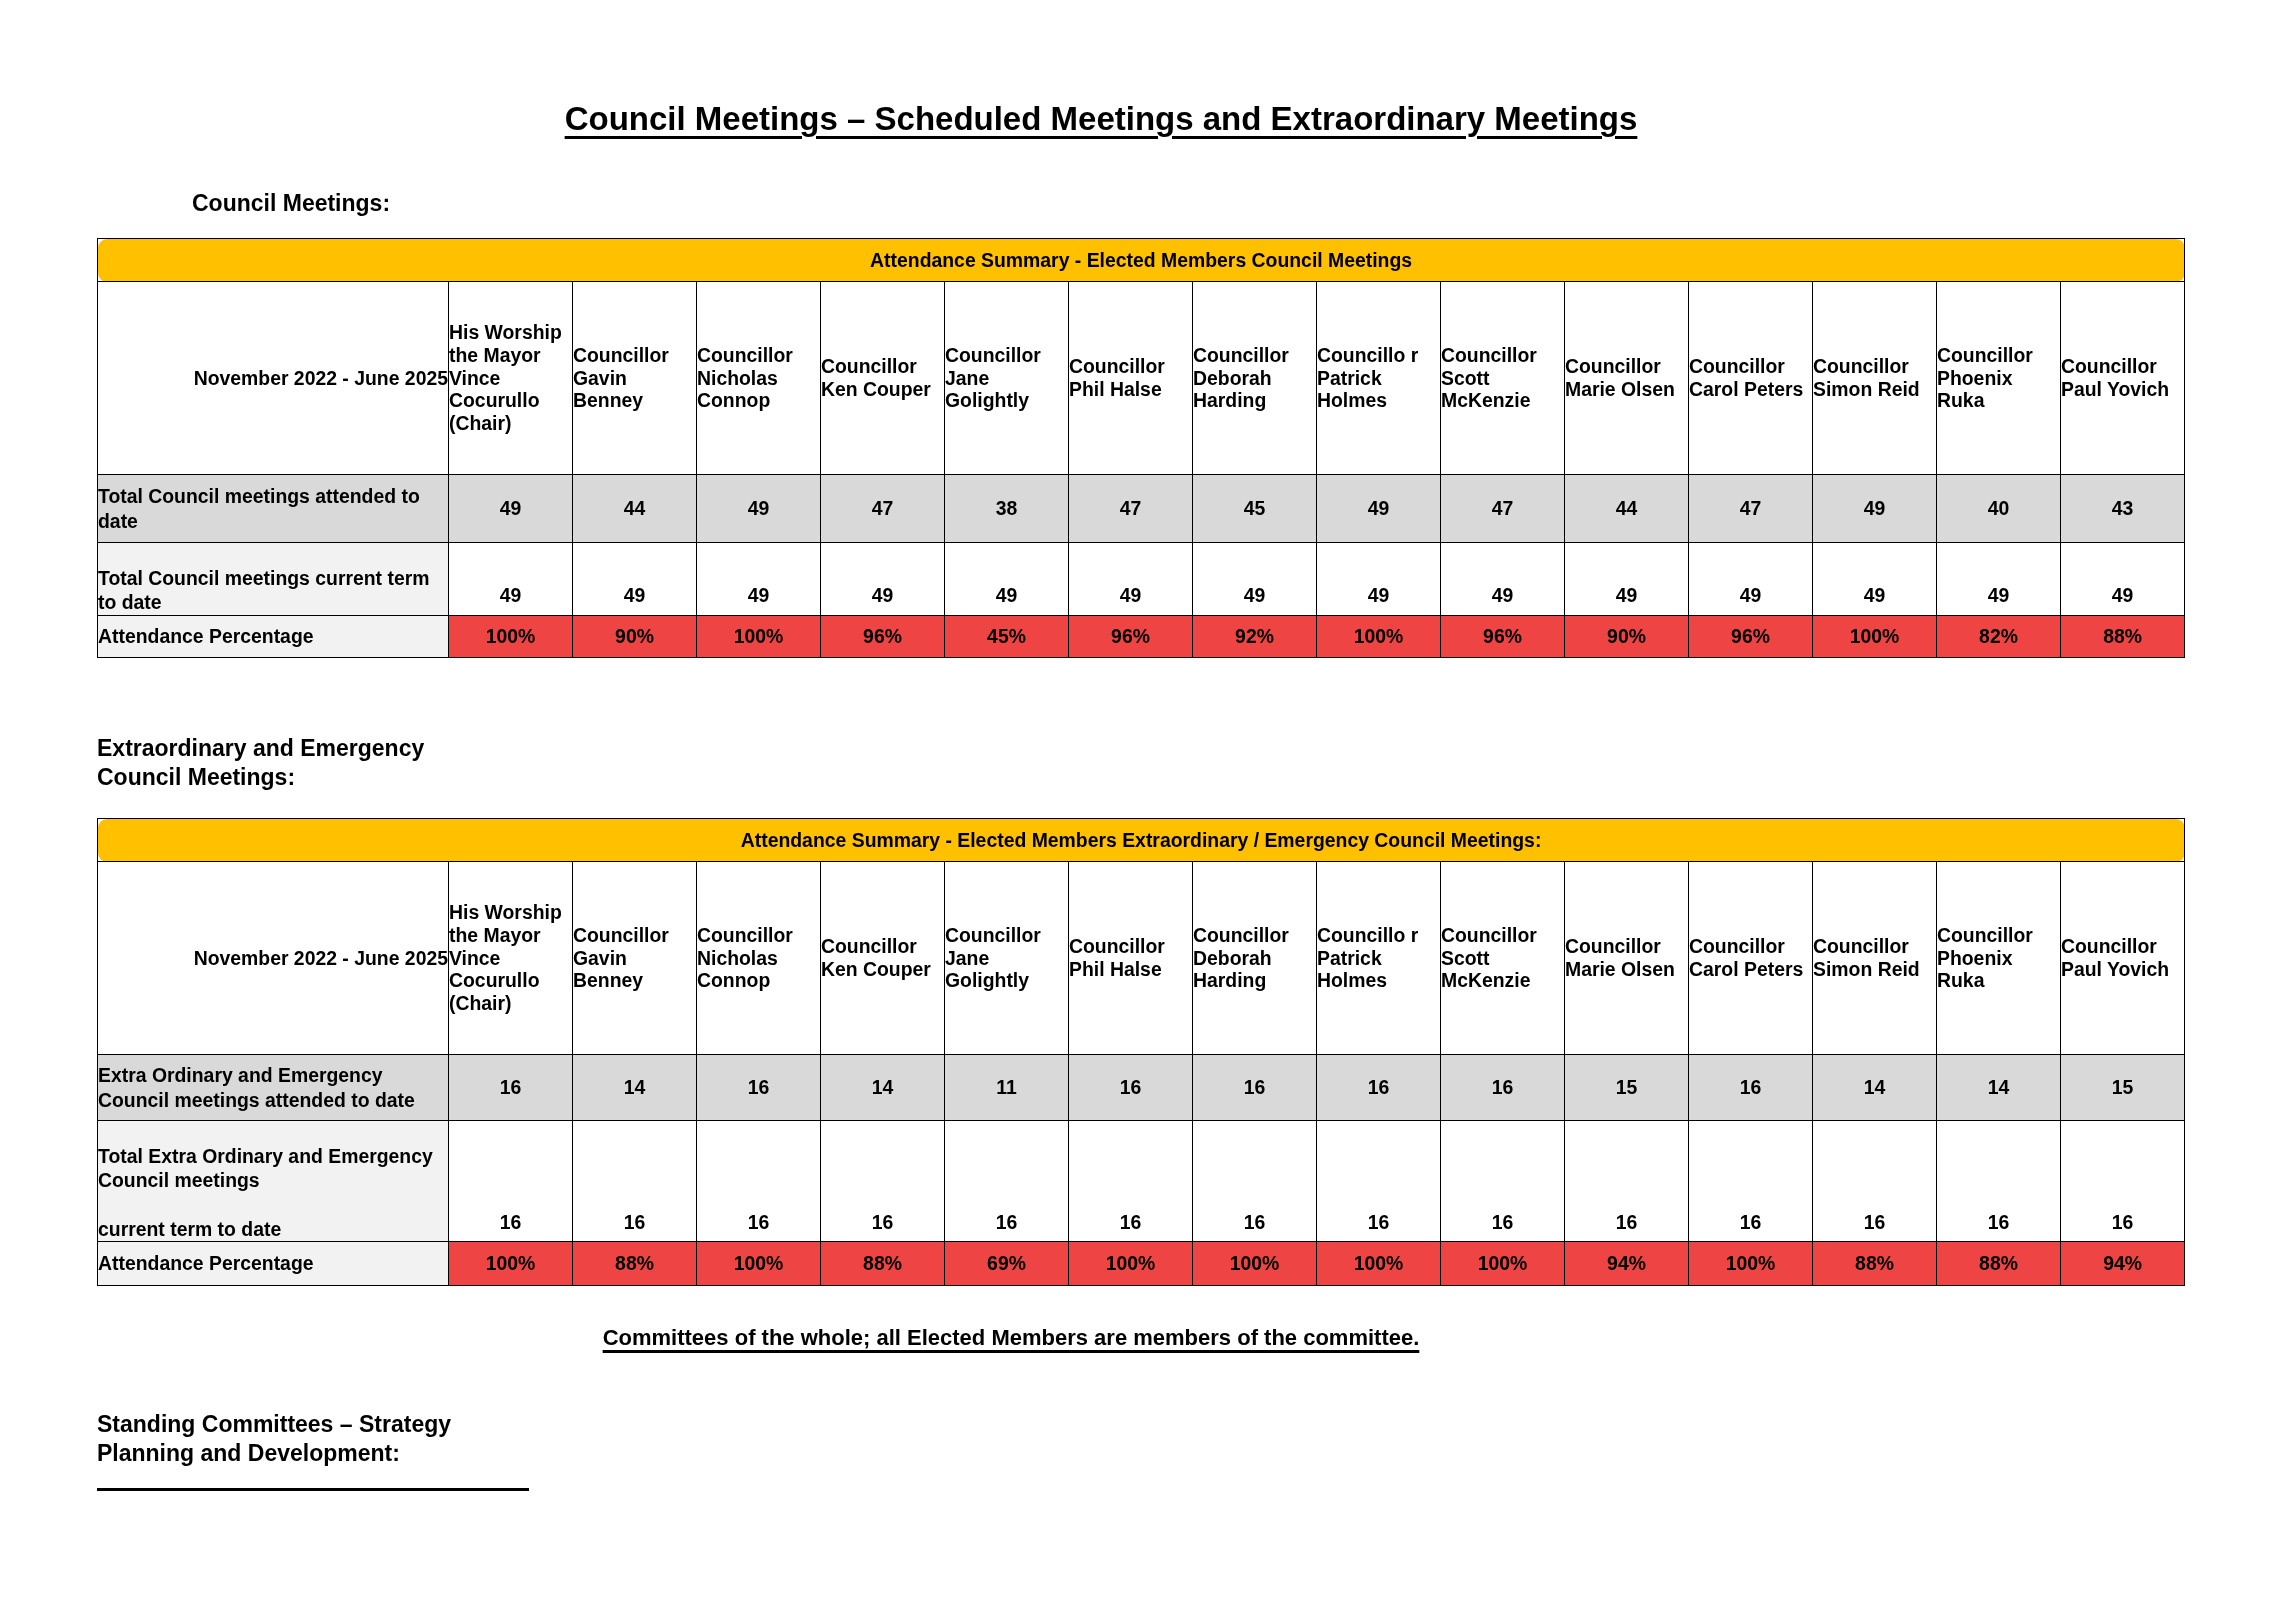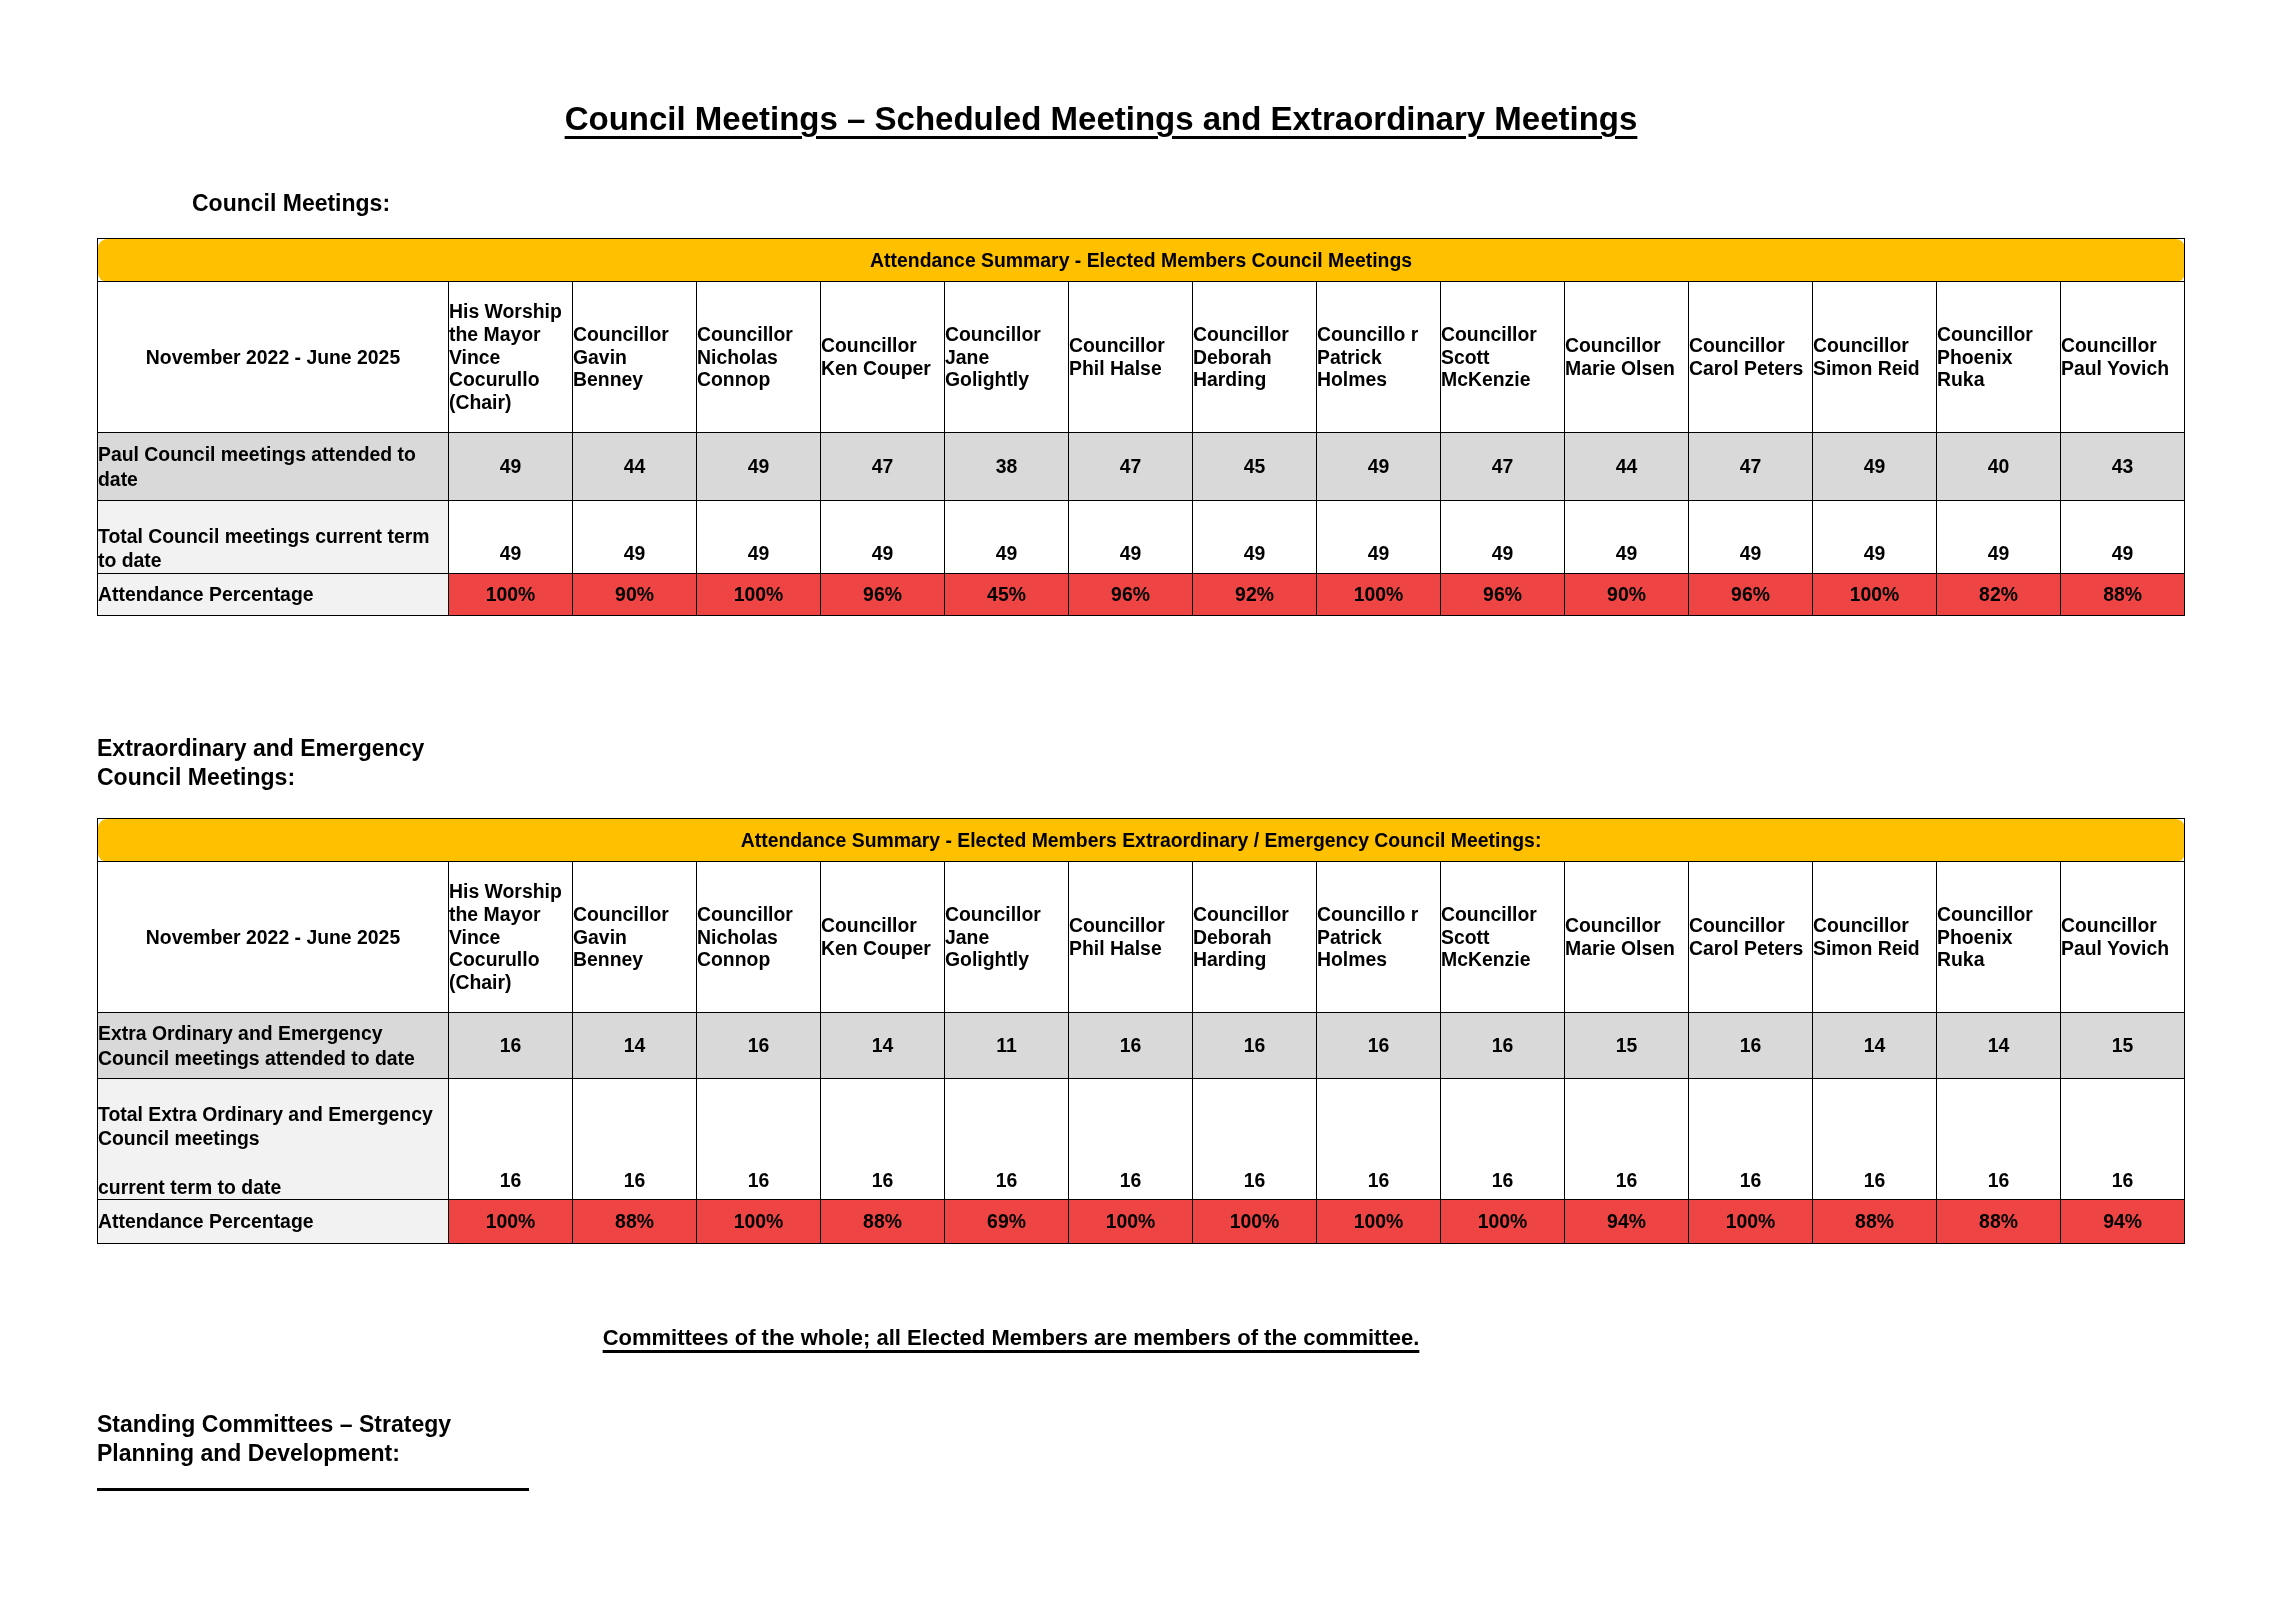--- a/index.html
+++ b/index.html
@@ -101,26 +101,26 @@
     background: #FFC000;
     text-align: center;
     height: 43px;
     font-size: 20px;
     font-weight: bold;
     border-bottom: 1.8px solid #000;
     border-radius: 9px;
   }
 
   .period-cell {
-    text-align: center;
+    text-align: right;
     padding: 5.5px 0 5.5px 7.4px;
     font-size: 21px;
     font-weight: bold;
     vertical-align: middle;
-    height: 151px;
+    height: 193px;
   }
 
   .member-head {
     text-align: left;
     font-size: 19.4px;
     font-weight: bold;
     line-height: 1.18;
     padding: 3.7px 1.8px;
     vertical-align: middle;
     word-wrap: break-word;
@@ -189,21 +189,21 @@
         <td class="member-head">Councillor Deborah Harding</td>
         <td class="member-head">Councillo r Patrick Holmes</td>
         <td class="member-head">Councillor Scott McKenzie</td>
         <td class="member-head">Councillor Marie Olsen</td>
         <td class="member-head">Councillor Carol Peters</td>
         <td class="member-head">Councillor Simon Reid</td>
         <td class="member-head">Councillor Phoenix Ruka</td>
         <td class="member-head">Councillor Paul Yovich</td>
       </tr>
       <tr class="row-attended">
-        <td class="row-label">Paul Council meetings attended to date</td>
+        <td class="row-label">Total Council meetings attended to date</td>
         <td class="val">49</td>
         <td class="val">44</td>
         <td class="val">49</td>
         <td class="val">47</td>
         <td class="val">38</td>
         <td class="val">47</td>
         <td class="val">45</td>
         <td class="val">49</td>
         <td class="val">47</td>
         <td class="val">44</td>

